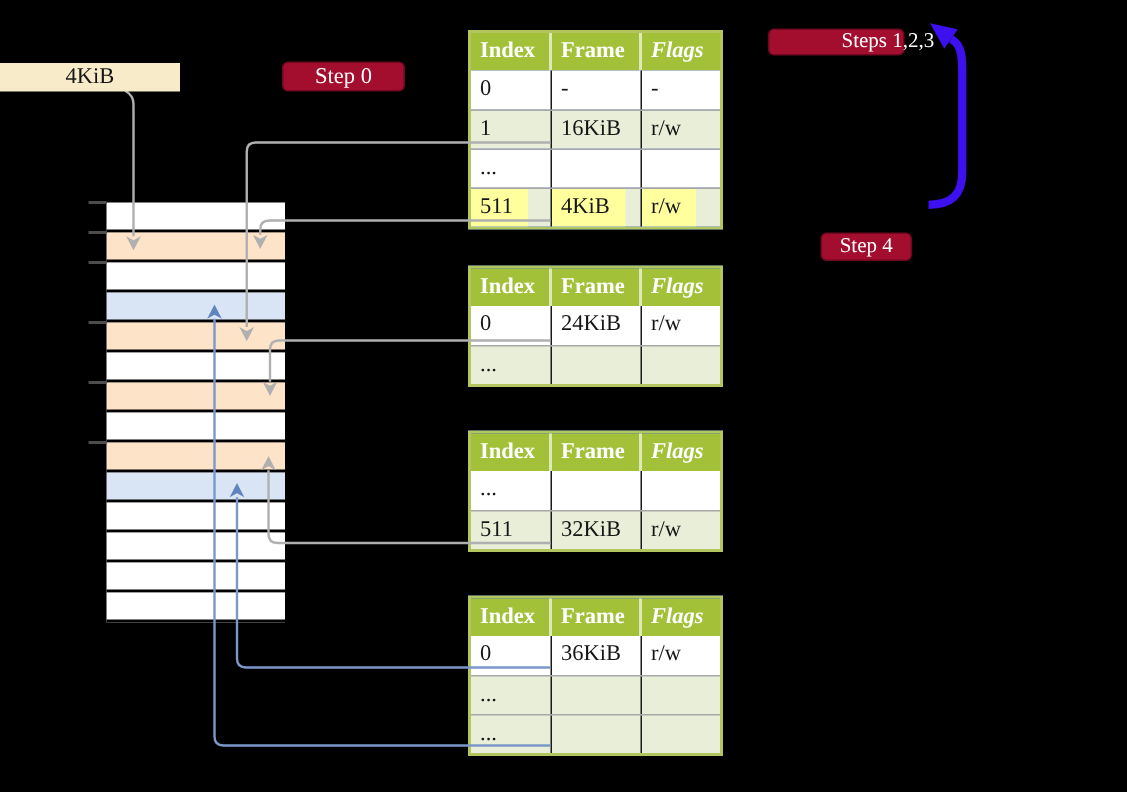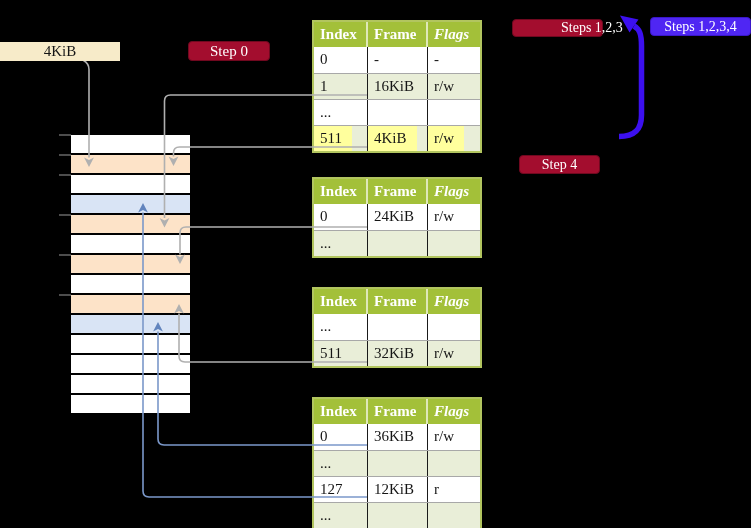--- a/index.html
+++ b/index.html
@@ -18,21 +18,21 @@
   
   .badge {
     position: absolute; color: #fff; text-align: center;
     border-radius: 4px; z-index: 40; white-space: nowrap;
   }
   .badge.red  { background: #a30d2e; border: 1px solid #70081f; }
   .badge.blue { background: #4f26f3; border: 1px solid #3a17c9; }
   #b-step0     { left: 188px; top: 41px;  width: 82px;  height: 20px; line-height: 18px; font-size: 15px; }
   #b-steps123  { left: 512px; top: 19px;  width: 91px;  height: 18px; line-height: 16px; font-size: 14px; padding-left: 48px; }
   #b-steps1234 { left: 650px; top: 17px;  width: 101px; height: 19px; line-height: 17px; font-size: 14px; }
-  #b-step4     { left: 519px; top: 155px; width: 81px;  height: 19px; line-height: 17px; font-size: 14px; }
+  #b-step4     { left: 547px; top: 155px; width: 61px;  height: 19px; line-height: 17px; font-size: 14px; }
   
   #strip { position: absolute; left: 71px; top: 135px; width: 119px; z-index: 5; }
   .mrow  { height: 20px; border-bottom: 2px solid #000; }
   .tick  { position: absolute; left: 59px; width: 12px; height: 2px; background: #4d4d4d; z-index: 5; }
   
   .ptable {
     position: absolute; left: 312px; width: 170px;
     border: 2px solid #b2c55f; background: #1d4ed8; z-index: 10;
   }
   .thead, .trow { display: grid; grid-template-columns: 54px 60px 52px; }
@@ -60,21 +60,20 @@
 </style>
 </head>
 <body>
 
 <div id="stage">
 
   <div class="label4k">4KiB</div>
 
   <div class="badge red" id="b-step0">Step 0</div>
   <div class="badge red" id="b-steps123">Steps 1,2,3</div>
-  <div class="badge blue" id="b-steps1234">Steps 1,2,3,4</div>
   <div class="badge red" id="b-step4">Step 4</div>
 
   <div id="strip">
       <div class="mrow" style="background: rgb(255, 255, 255);"></div>
       <div class="mrow" style="background: rgb(253, 227, 200);"></div>
       <div class="mrow" style="background: rgb(255, 255, 255);"></div>
       <div class="mrow" style="background: rgb(217, 228, 245);"></div>
       <div class="mrow" style="background: rgb(253, 227, 200);"></div>
       <div class="mrow" style="background: rgb(255, 255, 255);"></div>
       <div class="mrow" style="background: rgb(253, 227, 200);"></div>
@@ -167,25 +166,20 @@
     </div>
     <div class="trow">
       <div class="cell">0</div>
       <div class="cell">36KiB</div>
       <div class="cell">r/w</div>
     </div>
     <div class="trow alt">
       <div class="cell">...</div>
       <div class="cell"></div>
       <div class="cell"></div>
-    </div>
-    <div class="trow">
-      <div class="cell">127</div>
-      <div class="cell">12KiB</div>
-      <div class="cell">r</div>
     </div>
     <div class="trow alt">
       <div class="cell">...</div>
       <div class="cell"></div>
       <div class="cell"></div>
     </div>
   </div>
 
   <svg id="overlay" width="751" height="528" viewBox="0 0 751 528">
     <defs>

